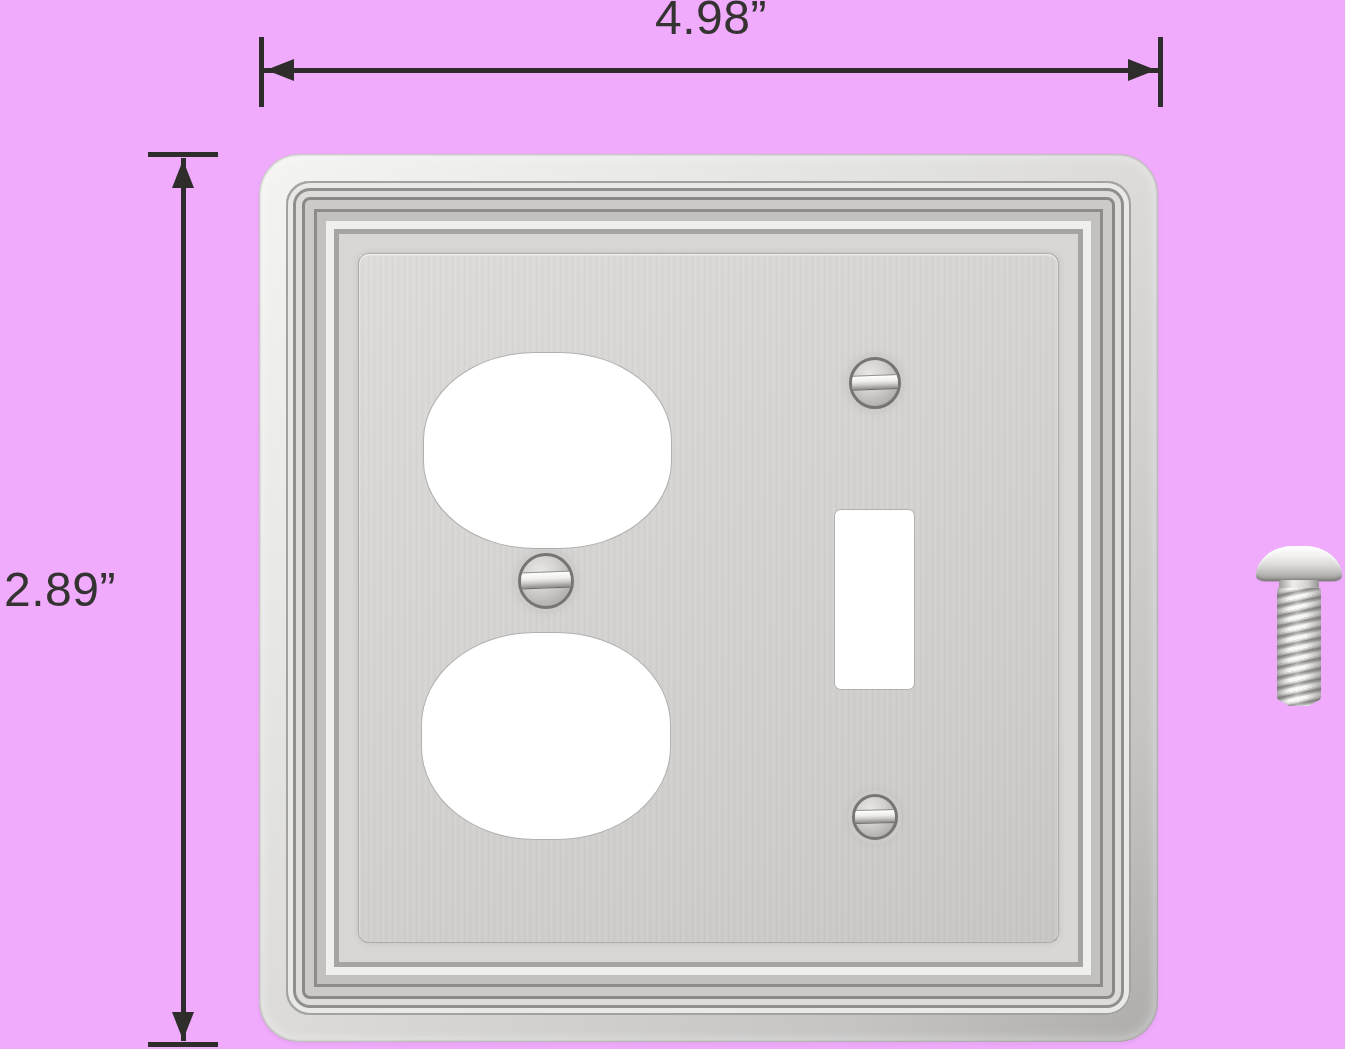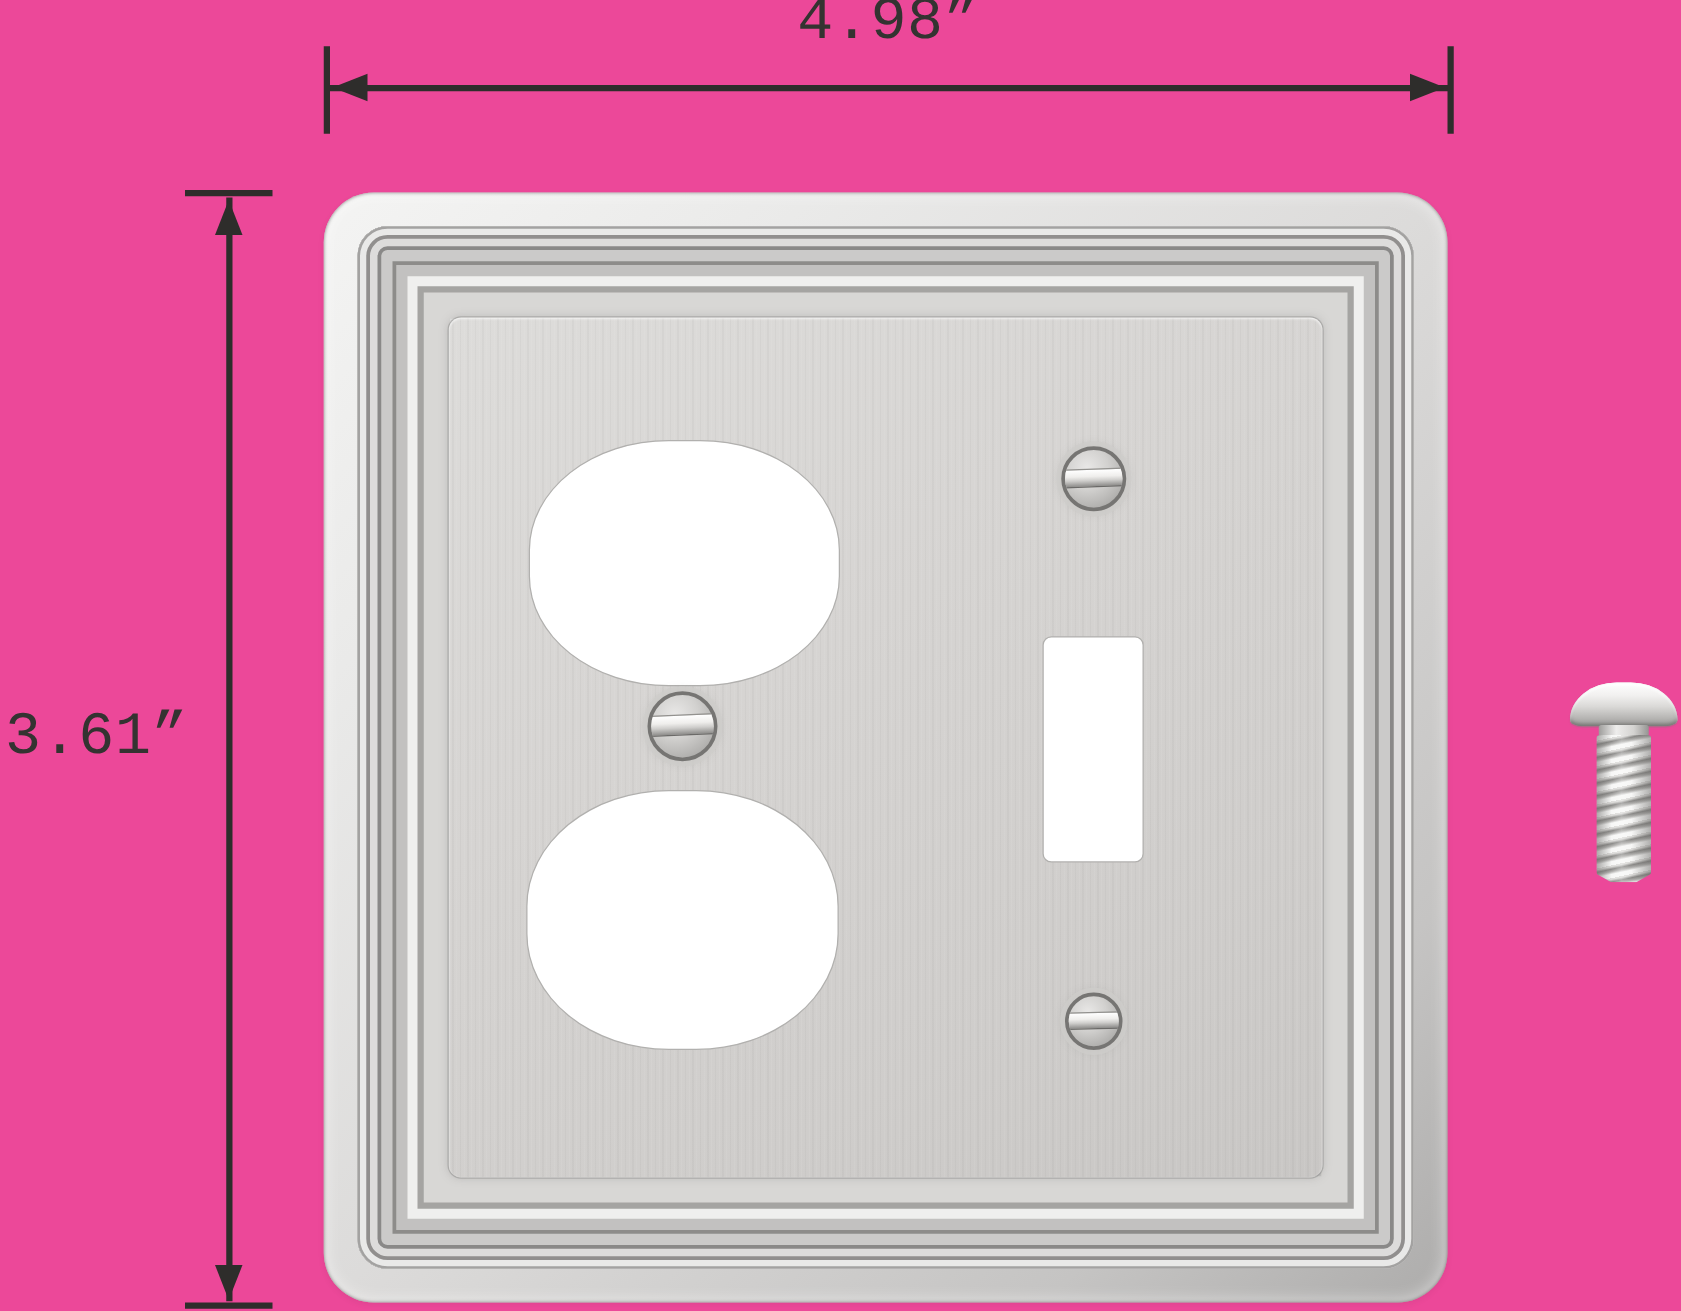--- a/index.html
+++ b/index.html
@@ -1,18 +1,18 @@
 <!DOCTYPE html>
 <html><head>
 <meta charset="utf-8">
 <style>
   html,body{margin:0;padding:0;background:#fcfcfb;}
   .canvas{
-    position:relative;width:1345px;height:1049px;background:#ec4899;
-    font-family:Liberation Mono, monospace;overflow:hidden;
+    position:relative;width:1345px;height:1049px;background:#f0abfc;
+    font-family:Liberation Sans, sans-serif;overflow:hidden;
   }
   
   .dim-label{
     position:absolute;color:#343331;font-size:48px;line-height:1;
     letter-spacing:0.5px;white-space:nowrap;
   }
   .dim-label-w{left:711px;top:-6px;transform:translateX(-50%);}
   .dim-label-h{left:4px;top:566px;}
   .hline{position:absolute;left:262px;top:68px;width:898px;height:5px;background:#2e2d2b;}
   .vline{position:absolute;left:181px;top:158px;width:5px;height:883px;background:#2e2d2b;}
@@ -109,21 +109,21 @@
   <div>
     <div class="dim-label dim-label-w">4.98”</div>
     <div class="hline"></div>
     <div class="tick tick-w-left"></div>
     <div class="tick tick-w-right"></div>
     <div class="arr arr-left"></div>
     <div class="arr arr-right"></div>
   </div>
 
   <div>
-    <div class="dim-label dim-label-h">3.61”</div>
+    <div class="dim-label dim-label-h">2.89”</div>
     <div class="vline"></div>
     <div class="tick tick-h-top"></div>
     <div class="tick tick-h-bottom"></div>
     <div class="arr arr-up"></div>
     <div class="arr arr-down"></div>
   </div>
 
   <div class="plate">
     <div class="moulding"></div>
     <div class="panel"></div>

